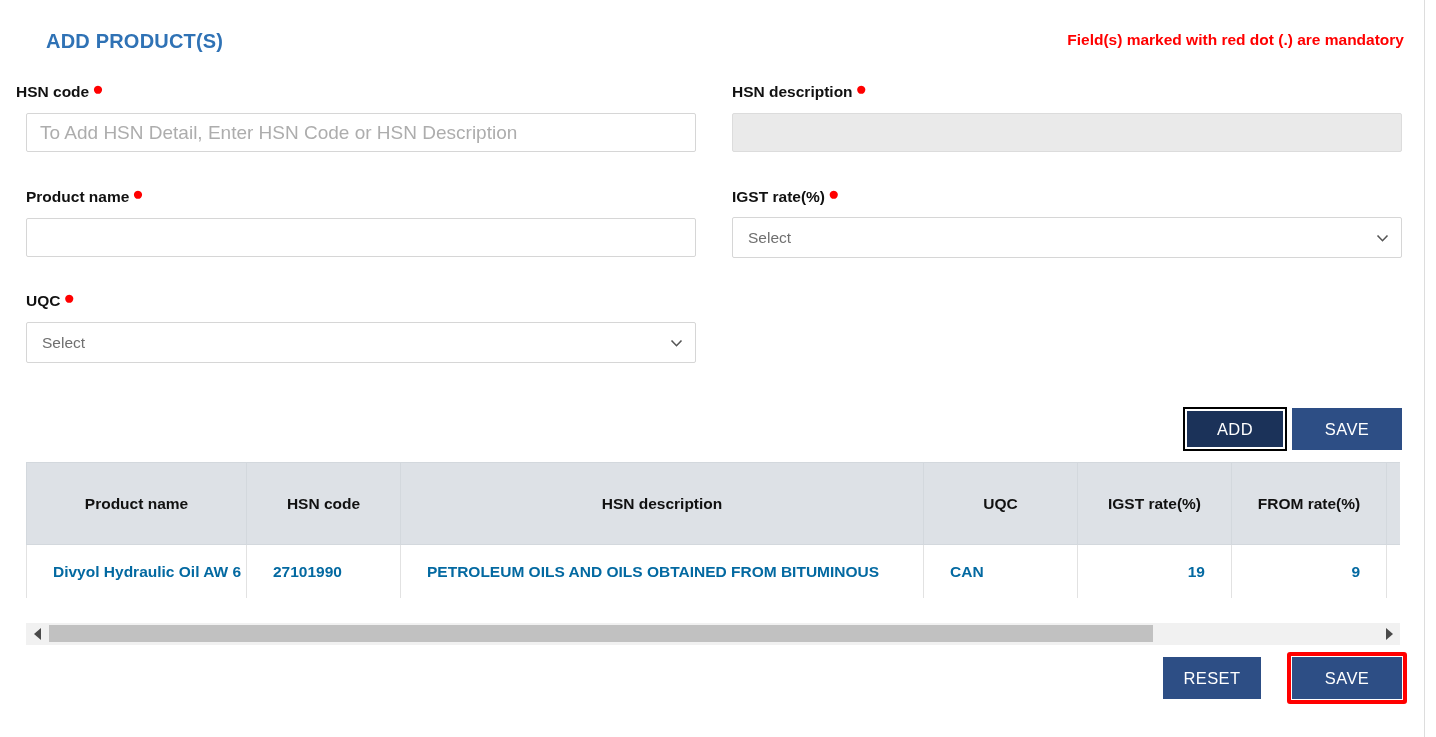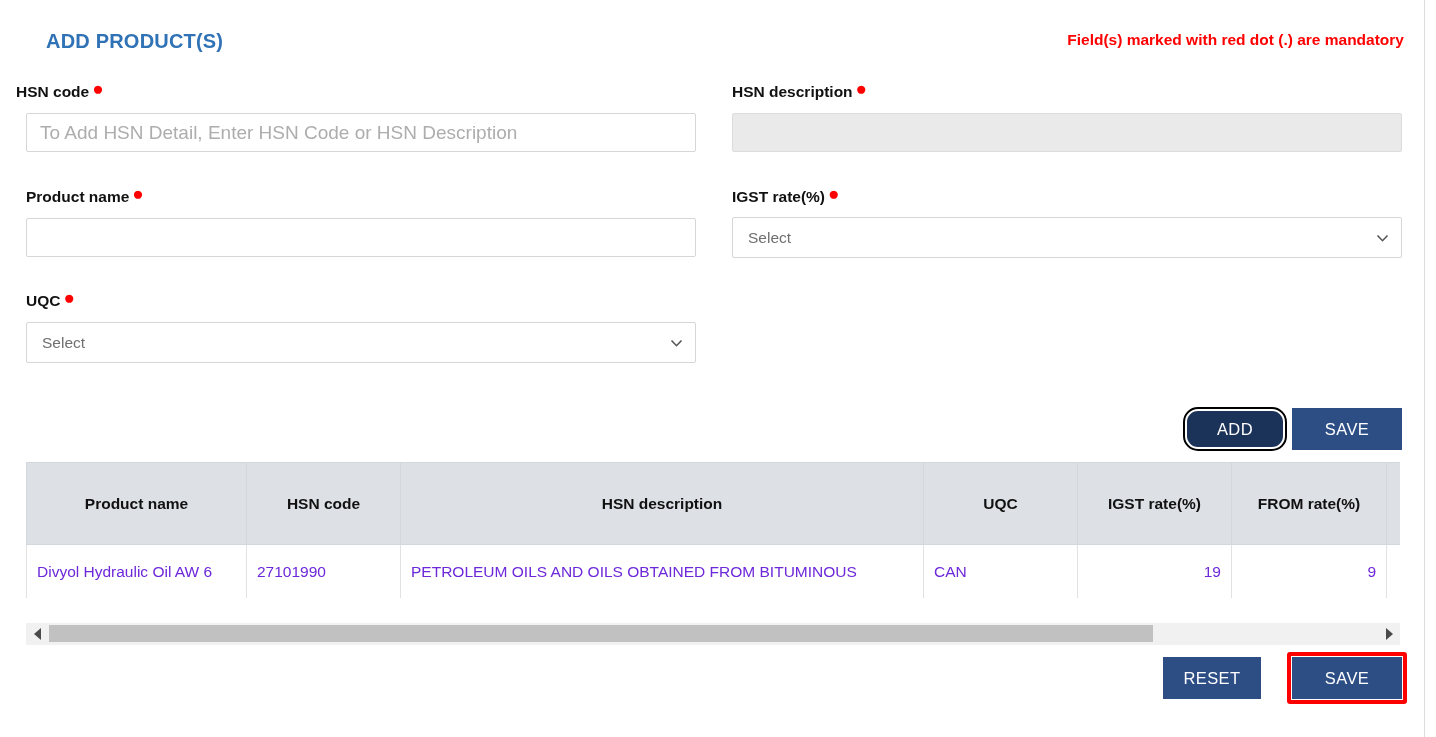--- a/index.html
+++ b/index.html
@@ -126,25 +126,26 @@
     font-weight: bold;
     color: #111111;
     font-size: 15.5px;
     text-align: center;
     vertical-align: middle;
     padding: 0 6px;
   }
   table.prodtbl tbody td {
     border: 1px solid #e2e2e2;
     height: 54px;
-    color: #6d28d9;
+    color: #0369a1;
     vertical-align: middle;
-    padding: 0 10px;
+    padding: 0 26px;
     white-space: nowrap;
     overflow: hidden;
+    font-weight: bold;
   }
   td.num { text-align: right; }
 
   
   .hscroll {
     position: absolute;
     left: 26px; top: 623px;
     width: 1374px; height: 22px;
     background: #f1f1f1;
   }
@@ -217,21 +218,21 @@
   </div>
   <div class="sel-wrap" style="left:26px; top:322px; width:670px;">
     <span class="sel-text">Select</span>
     <span class="chev">
       <svg width="13" height="13" viewBox="0 0 13 13">
             <path d="M1.5 4 L6.5 9.2 L11.5 4" fill="none" stroke="#555" stroke-width="1.6"></path>
           </svg>
     </span>
   </div>
 
-  <button class="btn btn-add" style="left:1185px; top:409px; width:100px; height:40px;border-radius:13px;">ADD</button>
+  <button class="btn btn-add" style="left:1185px; top:409px; width:100px; height:40px;">ADD</button>
   <button class="btn" style="left:1292px; top:408px; width:110px; height:42px;">SAVE</button>
 
   <div class="tbl-clip">
     <table class="prodtbl">
       <colgroup>
         <col style="width:220px">
             <col style="width:154px">
             <col style="width:523px">
         <col style="width:154px">
             <col style="width:154px">

